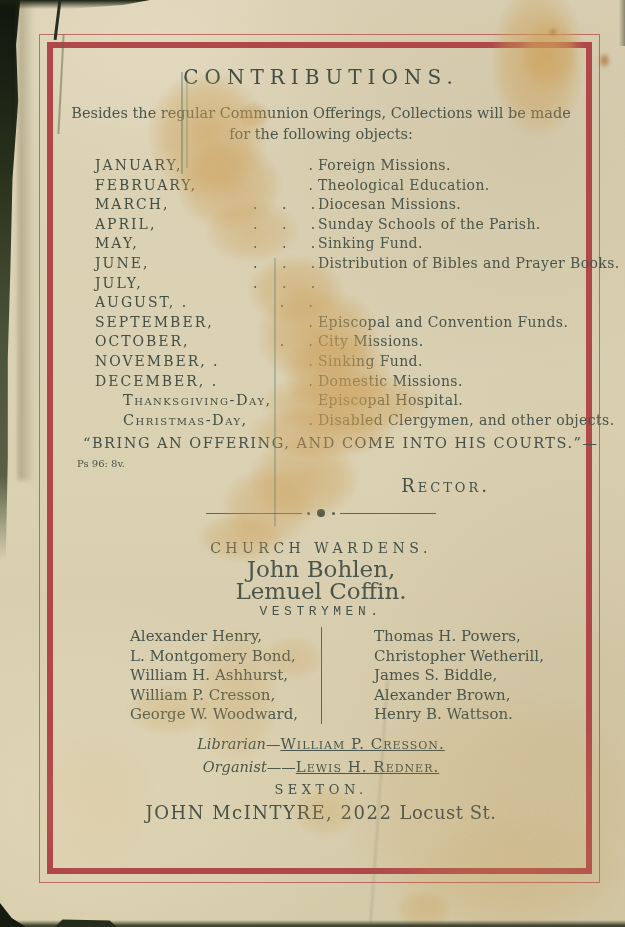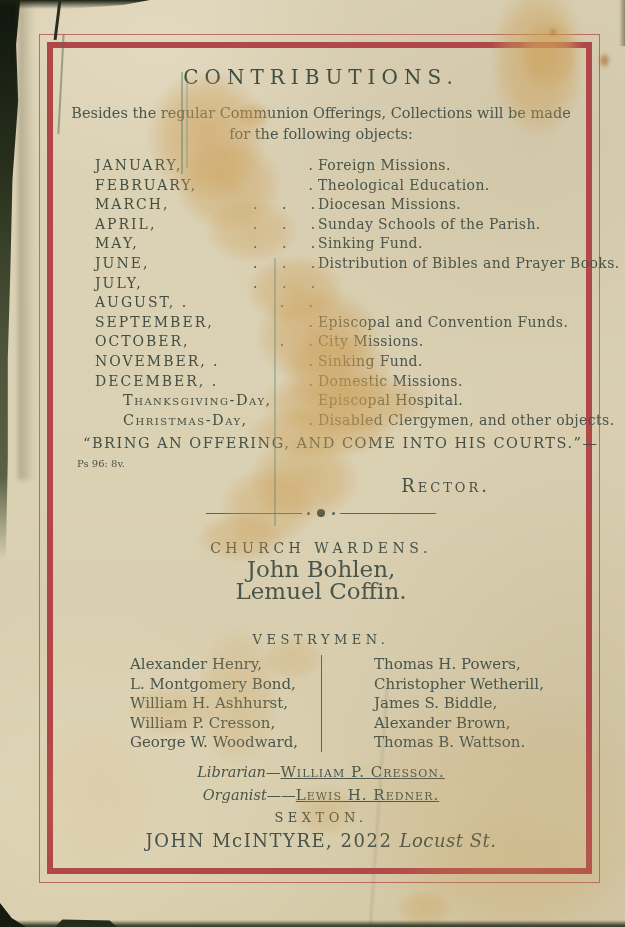--- a/index.html
+++ b/index.html
@@ -45,32 +45,32 @@
   .quote{margin-top:3px;padding-left:23px;font-size:14.5px;letter-spacing:1.5px;color:#45504a;line-height:20px;white-space:nowrap;}
   .quote-ref{padding-left:17px;font-size:10px;line-height:21px;color:#4a554b;}
   .rector-name{margin-top:3px;text-align:right;padding-right:128px;font-size:20px;letter-spacing:2.5px;color:#414c44;line-height:25px;}
   .rector-title{text-align:right;padding-right:92px;font-variant:small-caps;font-size:18px;letter-spacing:3px;color:#46514a;line-height:24px;}
   .divider{margin-top:11px;display:flex;align-items:center;justify-content:center;height:8px;}
   .divider .seg{height:1px;background:#5d675c;width:96px;}
   .divider .dot-s{width:3px;height:3px;border-radius:50%;background:#555f54;margin:0 5px;}
   .divider .dot-b{width:8px;height:8px;border-radius:50%;background:#4b554a;margin:0 2px;}
   .sec-heading{margin-top:21px;text-align:center;font-size:14px;letter-spacing:4.5px;color:#46514a;line-height:20px;}
   .warden{ text-align:center;font-size:23px;line-height:22px;color:#4a554b;}
-  .vestry-heading{margin-top:28px;text-align:center;font-size:13px;letter-spacing:4.5px;color:#46514a;line-height:19px;}
+  .vestry-heading{margin-top:0;text-align:center;font-size:13px;letter-spacing:4.5px;color:#46514a;line-height:19px;font-family:Liberation Mono, monospace;}
   .vestry-cols{margin-top:6px;display:flex;}
   .vcol{width:50%;font-size:15px;line-height:19.4px;color:#4a554b;}
   .vcol.left{padding-left:70px;box-sizing:border-box;}
   .vcol.right{border-left:1px solid #5d675c;padding-left:52px;box-sizing:border-box;}
   .officer{text-align:center;font-size:14.5px;line-height:23px;color:#4a554b;margin-top:0;}
   .officers{margin-top:9px;}
   .officer .role{font-style:italic;}
   .officer .oname{font-variant:small-caps;letter-spacing:1px;font-size:15px;text-decoration:underline;}
   .sexton-heading{margin-top:1px;text-align:center;font-size:13px;letter-spacing:4.5px;color:#46514a;line-height:20px;}
   .sexton-line{text-align:center;font-size:18px;letter-spacing:1.5px;color:#47524a;line-height:25px;}
-  .sexton-line .street{font-style:italic;letter-spacing:.5px;}
+  .sexton-line .street{letter-spacing:.5px;}
   
   .artifact{position:absolute;pointer-events:none;}
   .stain{border-radius:50%;z-index:5;
     background:radial-gradient(ellipse at 50% 50%, rgba(205,160,88,.62) 0%, rgba(205,160,88,.38) 48%, rgba(205,160,88,0) 74%);
     filter:blur(1.5px);
   }
   .s1 {left:492px;top:-14px;width:92px;height:150px;}
   .s2 {left:520px;top:18px;width:58px;height:72px;opacity:.8;}
   .s3 {left:598px;top:52px;width:13px;height:17px;background:radial-gradient(ellipse, rgba(165,102,42,.8), rgba(165,102,42,0) 70%);}
   .s4 {left:548px;top:27px;width:10px;height:10px;background:radial-gradient(ellipse, rgba(165,102,42,.6), rgba(165,102,42,0) 70%);}
@@ -248,21 +248,21 @@
         <div>L. Montgomery Bond,</div>
         <div>William H. Ashhurst,</div>
         <div>William P. Cresson,</div>
         <div>George W. Woodward,</div>
       </div>
       <div class="vcol right">
         <div>Thomas H. Powers,</div>
         <div>Christopher Wetherill,</div>
         <div>James S. Biddle,</div>
         <div>Alexander Brown,</div>
-        <div>Thomas B. Wattson.</div>
+        <div>Henry B. Wattson.</div>
       </div>
     </div>
 
     <div class="officers">
       <div class="officer"><span class="role">Librarian</span><span>—</span><span class="oname">William P. Cresson.</span></div>
       <div class="officer"><span class="role">Organist</span><span>——</span><span class="oname">Lewis H. Redner.</span></div>
     </div>
 
     <div class="sexton-heading">SEXTON.</div>
     <div class="sexton-line"><span>JOHN McINTYRE, 2022 </span><span class="street">Locust St.</span></div>

